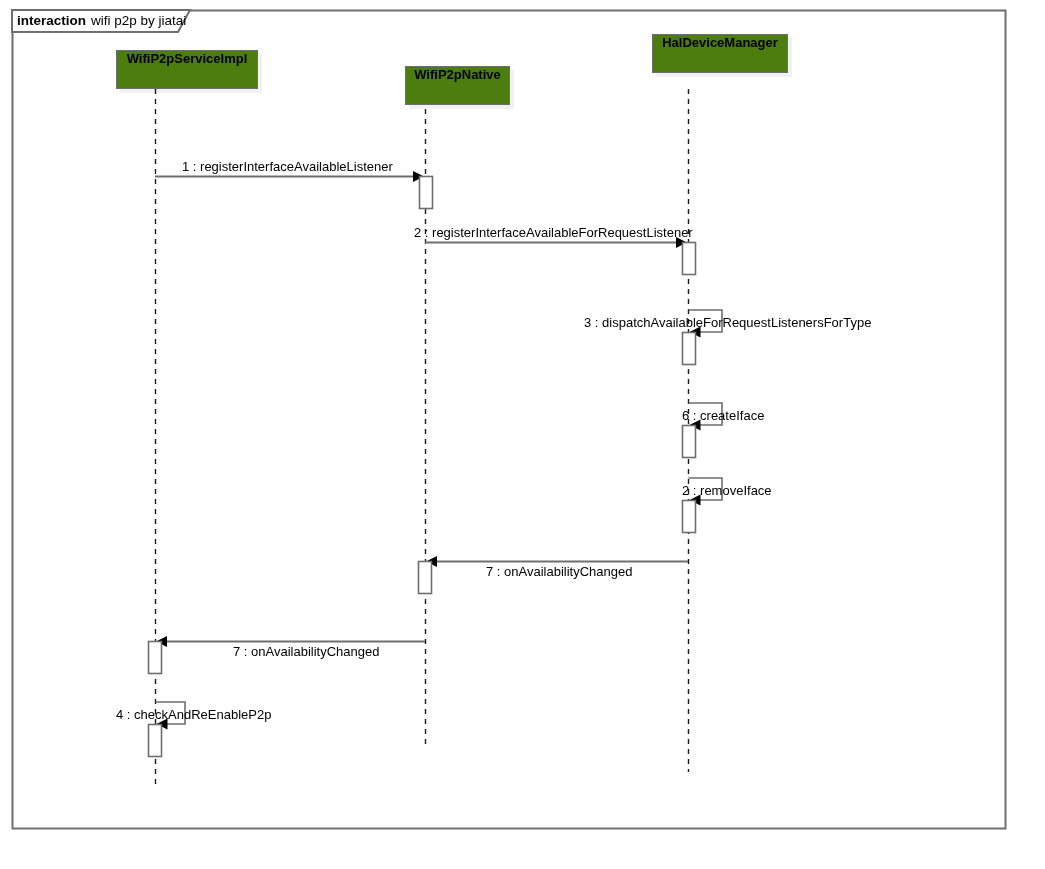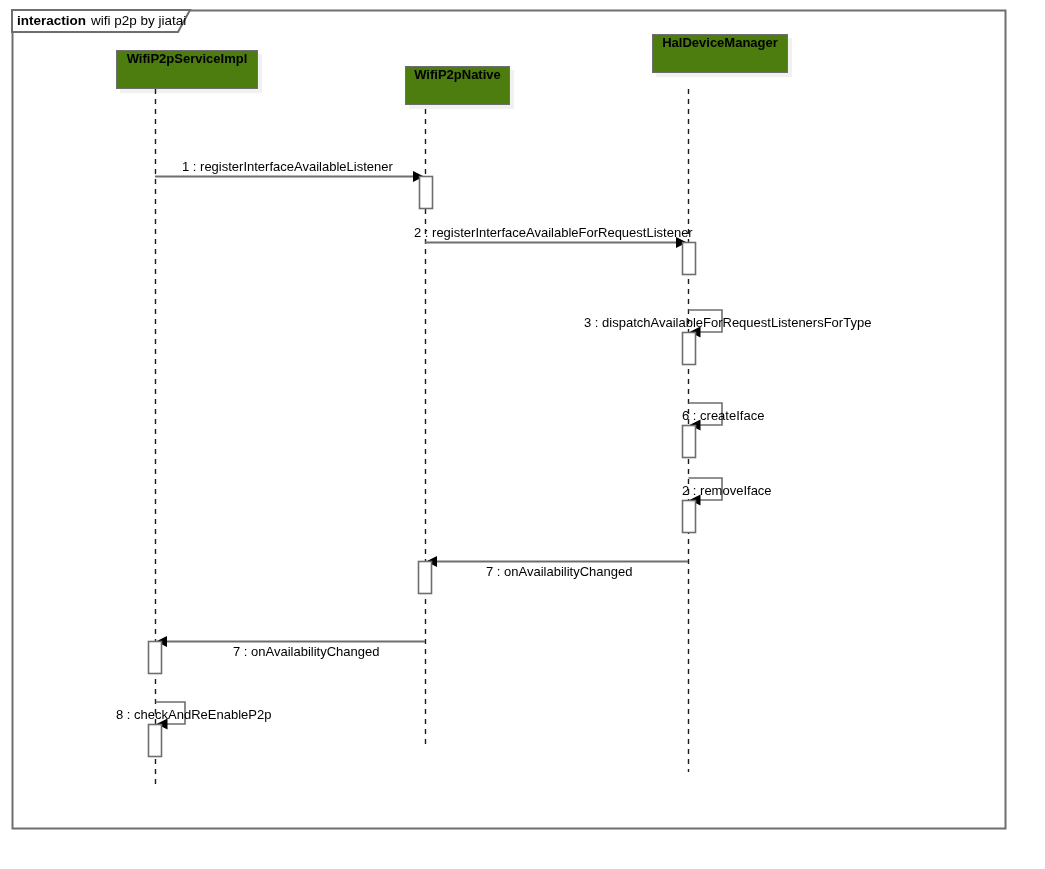--- a/index.html
+++ b/index.html
@@ -125,15 +125,15 @@
       <div class="lifeline-head" style="left: 620px; top: 34px; width: 136px; height: 39px;">
         <span class="lifeline-name">HalDeviceManager</span>
       </div>
       <div class="txt msg-label" style="left: 182px; top: 160px;">1 : registerInterfaceAvailableListener</div>
       <div class="txt msg-label" style="left: 414px; top: 226px;">2 : registerInterfaceAvailableForRequestListener</div>
       <div class="txt msg-label" style="left: 584px; top: 316px;">3 : dispatchAvailableForRequestListenersForType</div>
       <div class="txt msg-label" style="left: 682px; top: 409px;">6 : createIface</div>
       <div class="txt msg-label" style="left: 682px; top: 484px;">2 : removeIface</div>
       <div class="txt msg-label" style="left: 486px; top: 565px;">7 : onAvailabilityChanged</div>
       <div class="txt msg-label" style="left: 233px; top: 645px;">7 : onAvailabilityChanged</div>
-      <div class="txt msg-label" style="left: 116px; top: 708px;">8 : checkAndReEnableP2p</div>
+      <div class="txt msg-label" style="left: 116px; top: 708px;">4 : checkAndReEnableP2p</div>
     </div>
 </div>
 
 </body></html>

